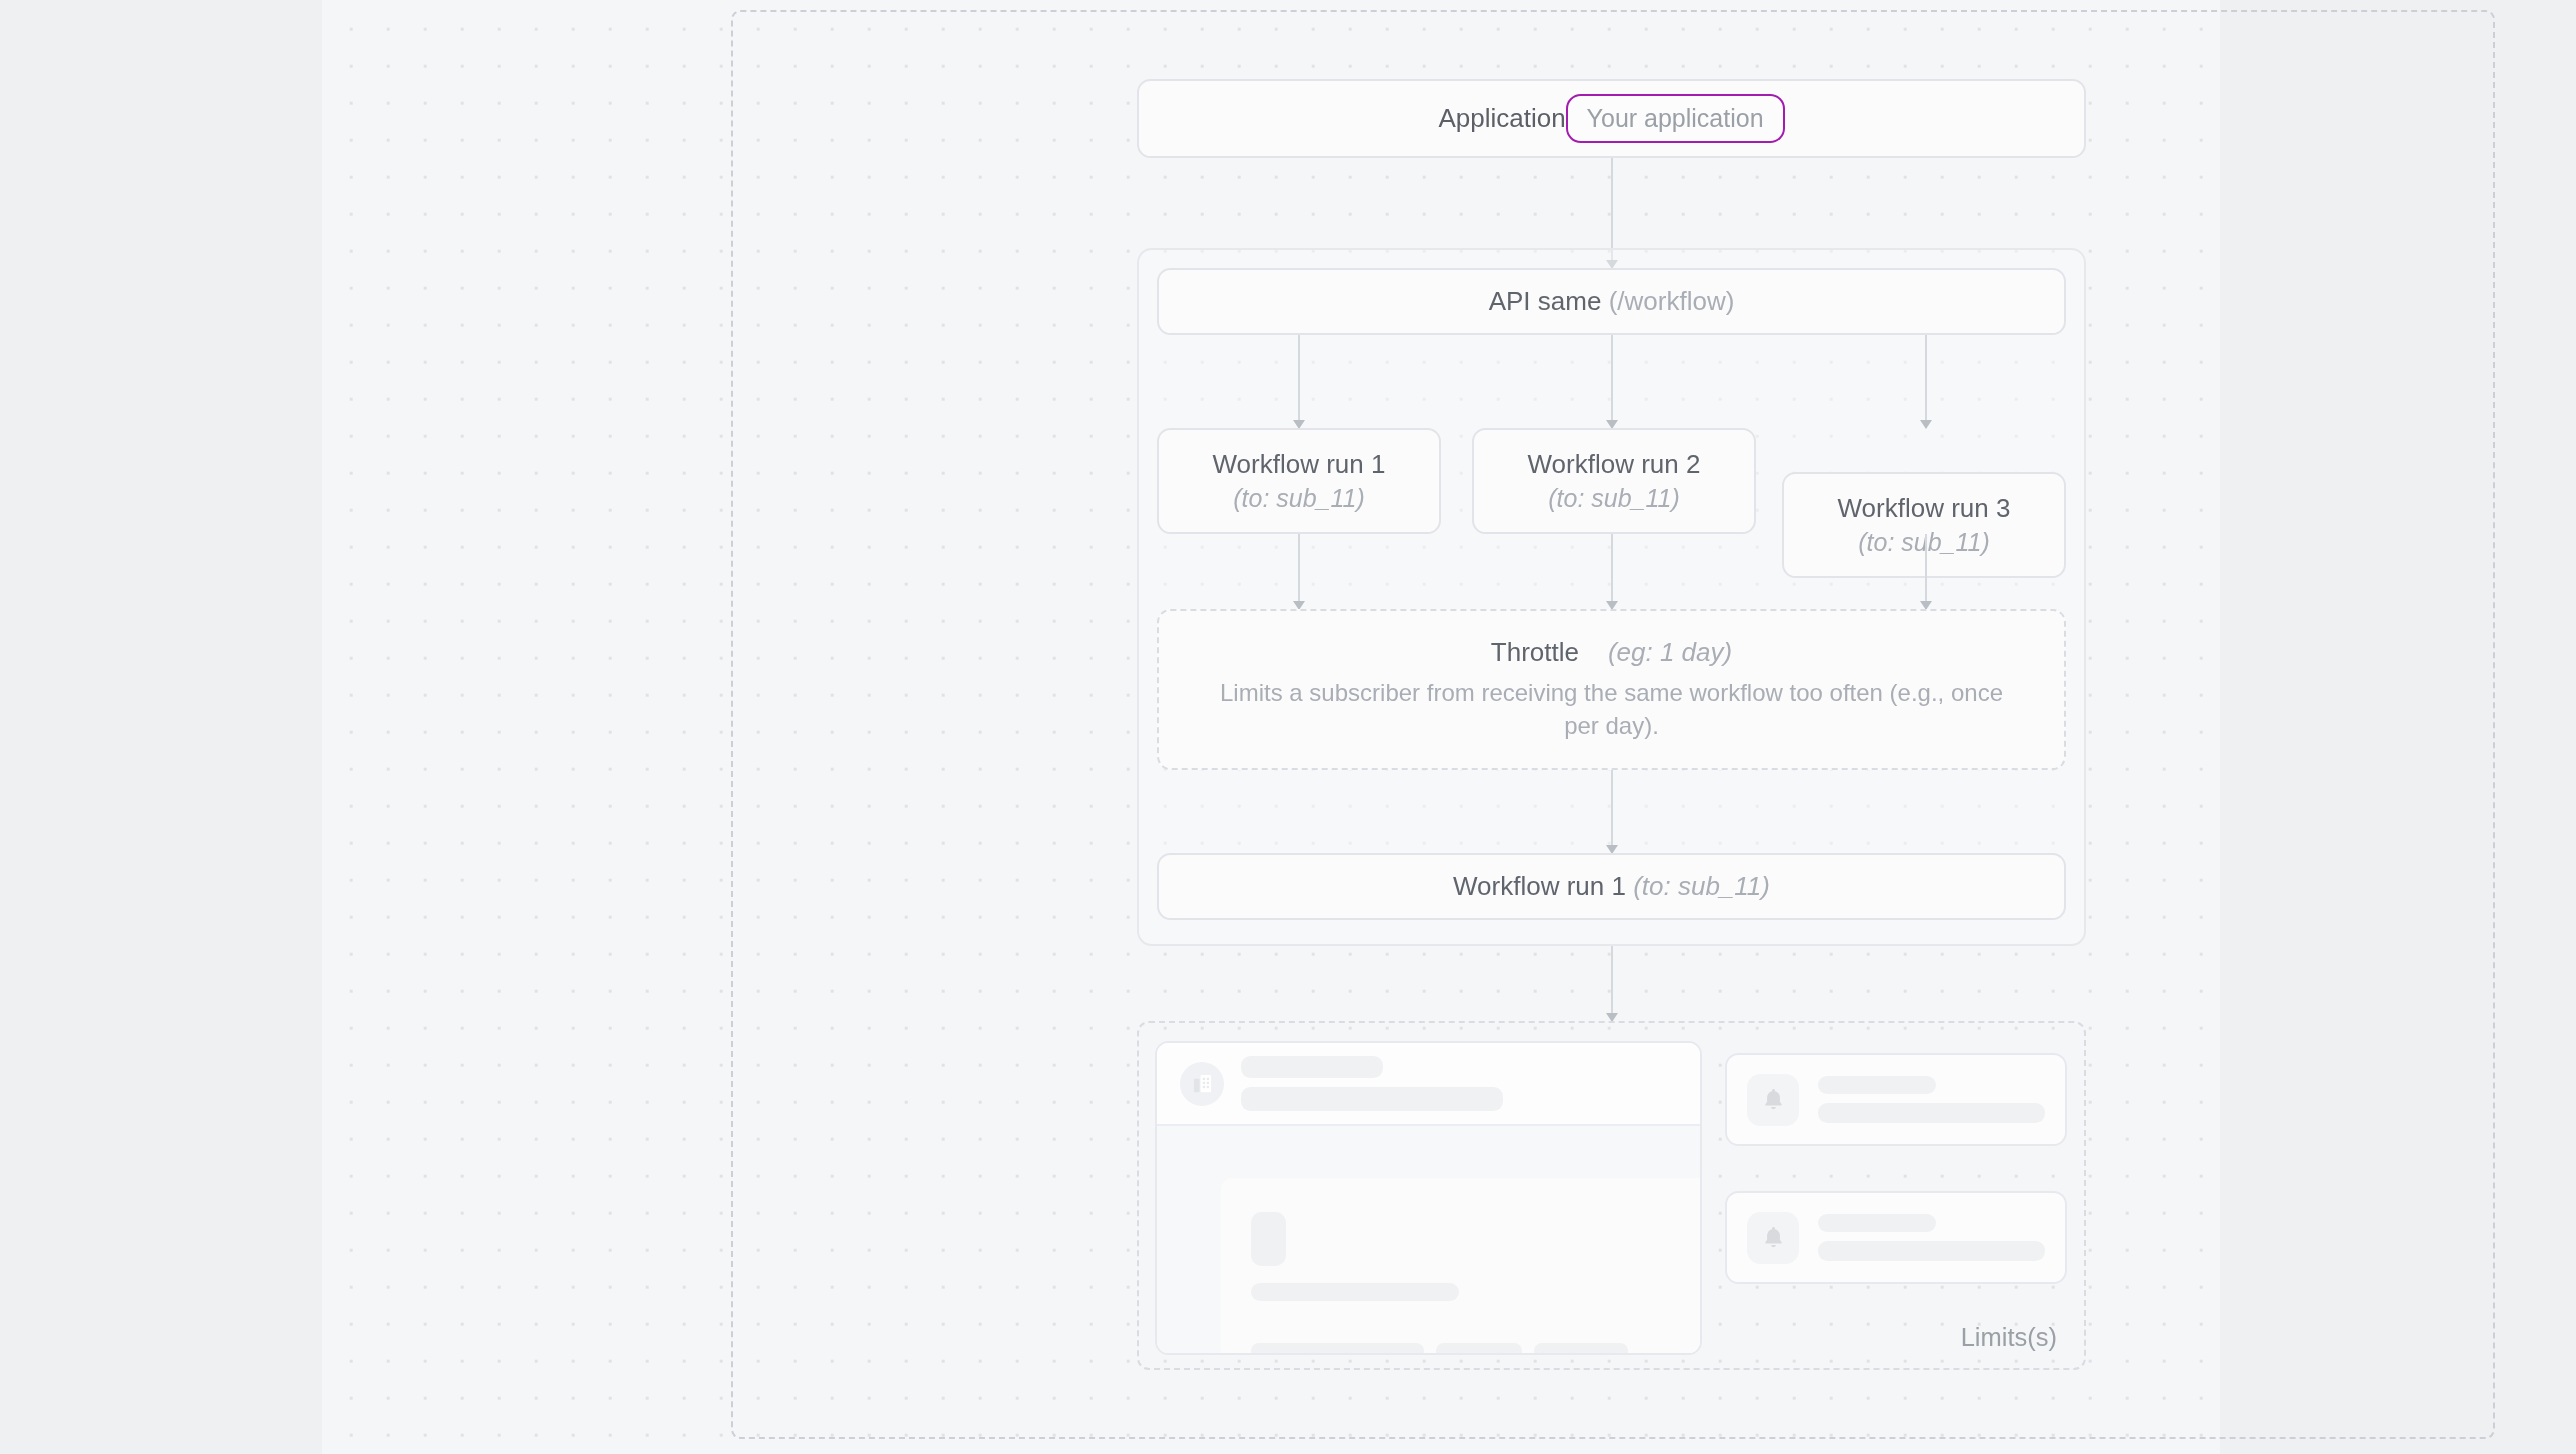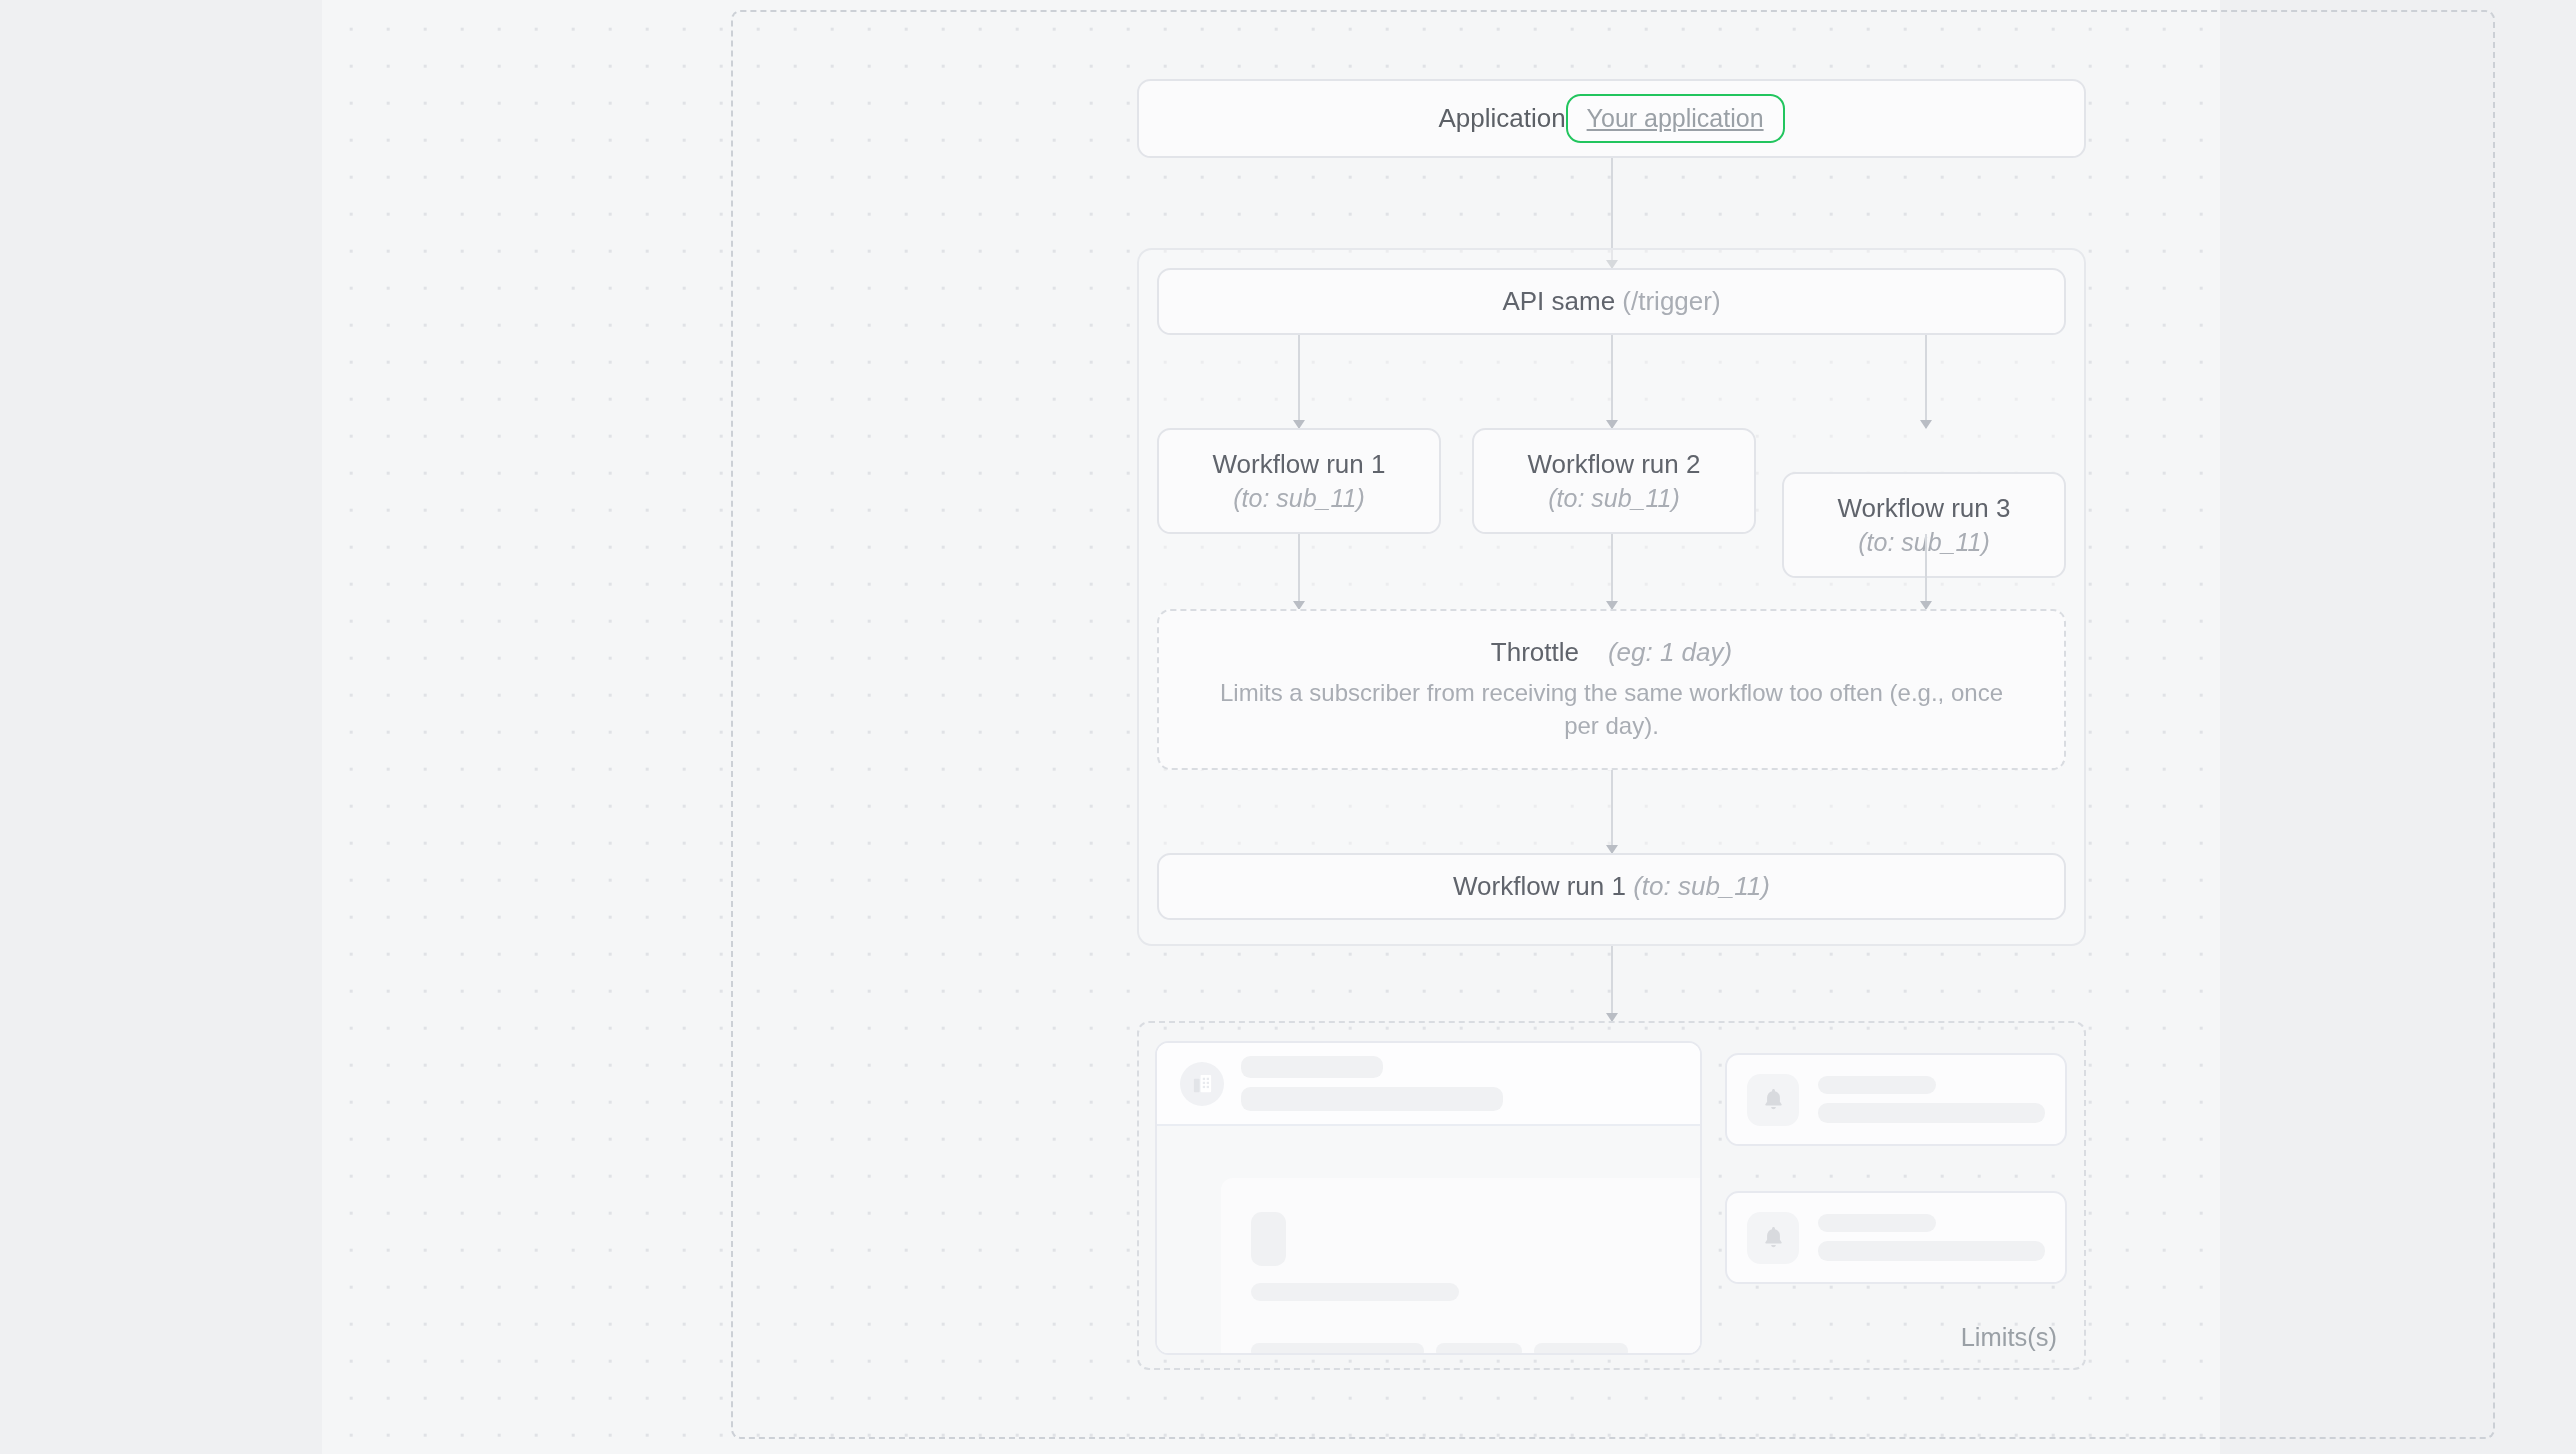--- a/index.html
+++ b/index.html
@@ -53,27 +53,26 @@
 
   
   #application-node {
     left: 815px; top: 79px;
     width: 949px; height: 79px;
     padding: 0 23px;
     border-radius: 13.4px;
   }
   #application-title { font-size: 26px; color: #5c6066; }
   #application-badge {
-    border: 2px solid #22c55e;
+    border: 2px solid #a21caf;
     border-radius: 14.8px;
     padding: 8px 19px;
     font-size: 25px;
     color: #9aa0a6;
     background: #fcfcfd;
-    text-decoration: underline;
   }
 
   
   #workflow-group {
     position: absolute;
     left: 815px; top: 248px;
     width: 949px; height: 698px;
     border: 2px solid #e6e8ec;
     border-radius: 14.8px;
     background: rgba(250,250,251,0.45);
@@ -228,21 +227,21 @@
   <div class="conn" style="left:1289px; top:158px; height:110px;">
     <div class="line" style="height:110px;"></div>
     <div class="head"></div>
   </div>
 
   <div id="workflow-group"></div>
 
   <div class="node" id="api-event-node">
     <span>API same</span>
     <span>&nbsp;</span>
-    <span class="muted-rom">(/trigger)</span>
+    <span class="muted-rom">(/workflow)</span>
   </div>
 
   <div class="conn" style="left:976px; top:335px; height:93px;">
     <div class="line" style="height:93px;"></div>
       <div class="head"></div>
   </div>
   <div class="conn" style="left:1289px; top:335px; height:93px;">
     <div class="line" style="height:93px;"></div>
       <div class="head"></div>
   </div>

